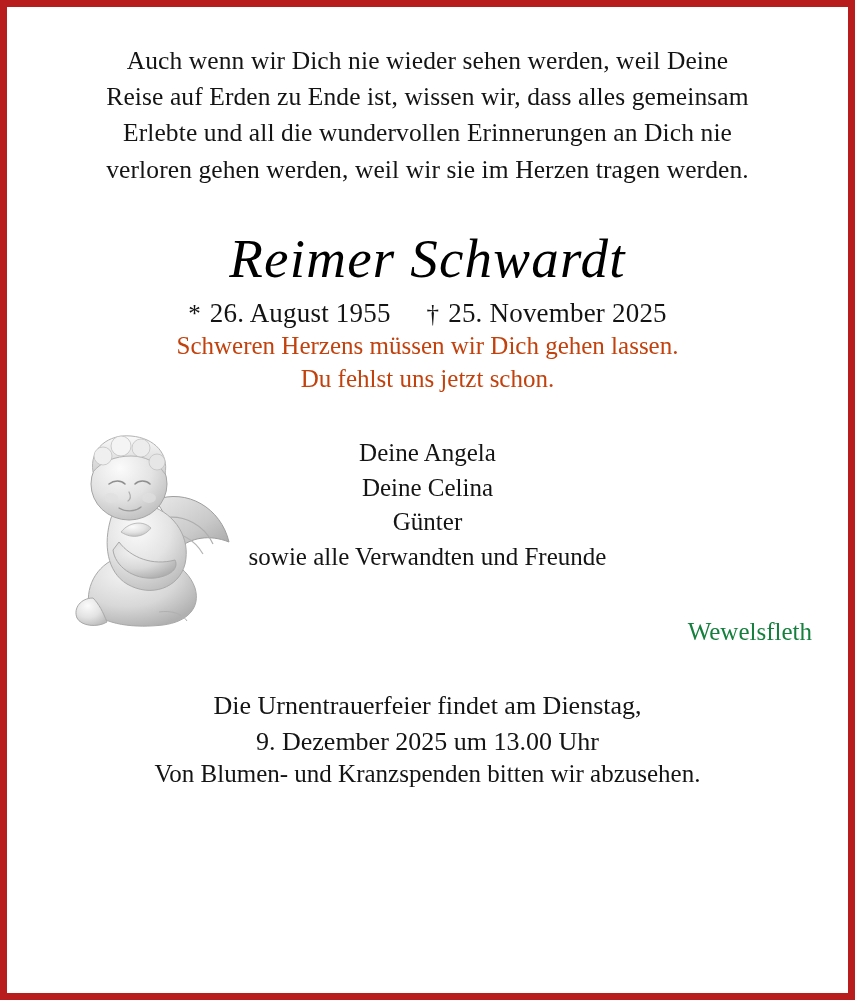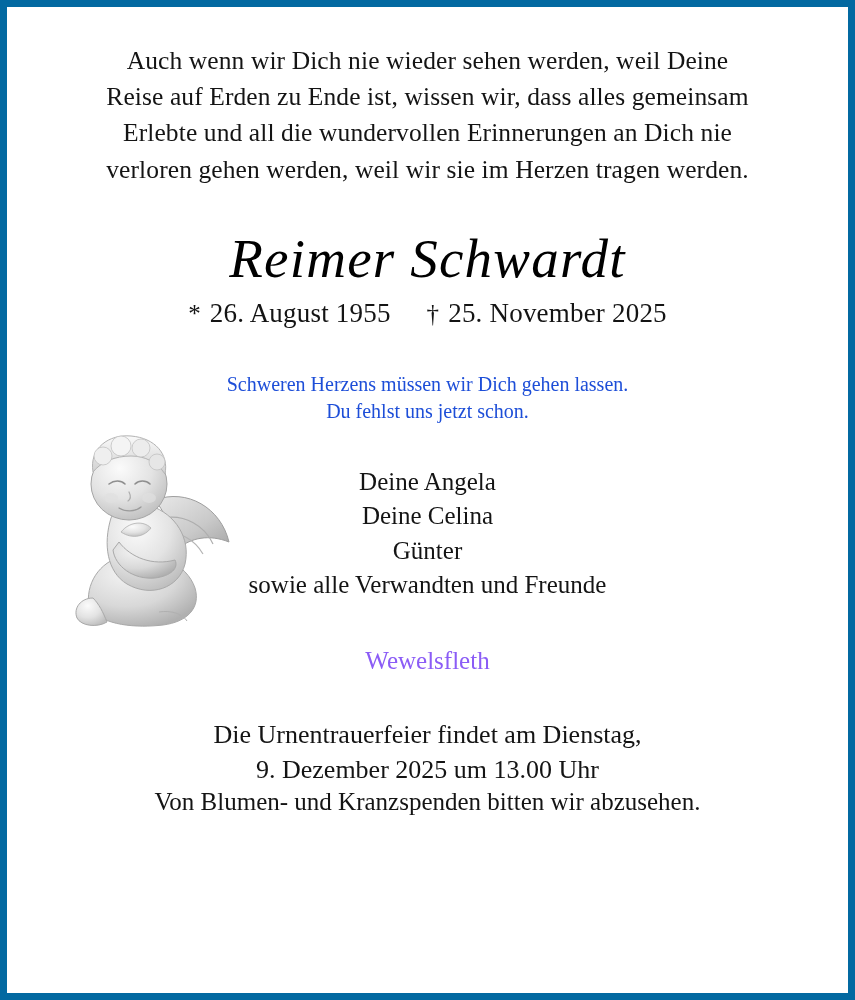--- a/index.html
+++ b/index.html
@@ -13,21 +13,21 @@
     font-family: "Liberation Serif", "DejaVu Serif", serif;
     color: #1a1a1a;
     overflow: hidden;
   }
   .obituary {
     position: relative;
     box-sizing: border-box;
     width: 855px;
     height: 1000px;
     background: #ffffff;
-    border: 7px solid #0369a1;
+    border: 7px solid #b91c1c;
     padding: 28px 36px 18px 36px;
     text-align: center;
   }
   .verse {
     font-size: 25.5px;
     line-height: 1.42;
     letter-spacing: 0.1px;
     margin: 8px 6px 0 6px;
     color: #141414;
   }
@@ -52,39 +52,39 @@
   .dates .sym {
     font-size: 25px;
     padding-right: 2px;
   }
   .dates .gap {
     display: inline-block;
     width: 22px;
   }
 
   .message {
-    font-size: 20px;
+    font-size: 25px;
     line-height: 1.35;
-    margin-top: 42px;
-    color: #1d4ed8;
+    color: #c2410c;
   }
   .message div { white-space: nowrap; }
 
   .family {
     font-size: 25px;
     line-height: 1.38;
     margin-top: 40px;
     color: #141414;
   }
   .family div { white-space: nowrap; }
 
   .place {
     font-size: 25px;
     margin-top: 44px;
-    color: #8b5cf6;
+    color: #15803d;
+    text-align: right;
   }
 
   .ceremony {
     font-size: 26px;
     line-height: 1.38;
     margin-top: 42px;
     color: #141414;
   }
   .ceremony div { white-space: nowrap; }
 

